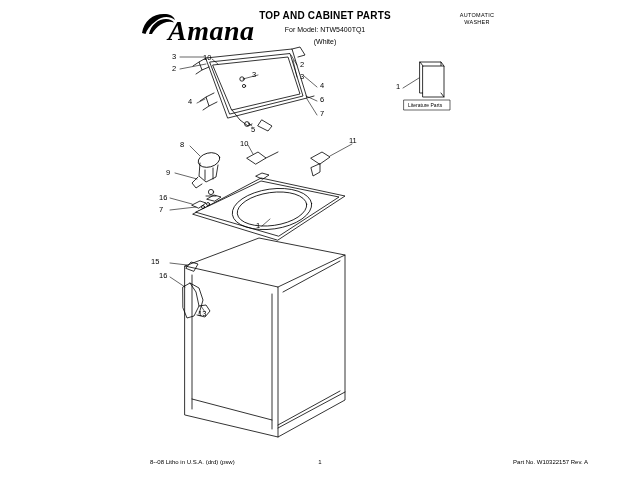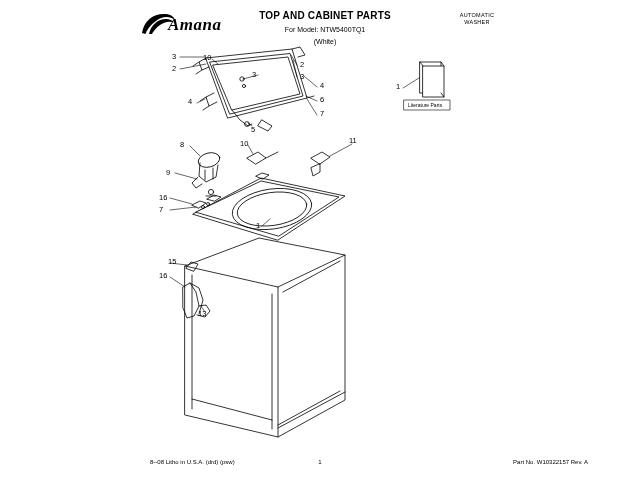--- a/index.html
+++ b/index.html
@@ -28,21 +28,21 @@
     left: 140px;
     top: 10px;
     width: 110px;
     height: 34px;
   }
   .brand-text {
     position: absolute;
     left: 28px;
     top: 5px;
     font-family: "Liberation Serif", serif;
-    font-size: 17px;
+    font-size: 28px;
     font-style: italic;
     font-weight: bold;
     letter-spacing: .5px;
   }
   .brand-swoosh {
     position: absolute;
     left: 0;
     top: 2px;
     width: 36px;
     height: 24px;
@@ -282,21 +282,21 @@
     <div class="callout" style="left:320px;top:96px">6</div>
     <div class="callout" style="left:320px;top:110px">7</div>
     <div class="callout" style="left:251px;top:126px">5</div>
     <div class="callout" style="left:180px;top:141px">8</div>
     <div class="callout" style="left:240px;top:140px">10</div>
     <div class="callout" style="left:349px;top:137px">11</div>
     <div class="callout" style="left:166px;top:169px">9</div>
     <div class="callout" style="left:159px;top:194px">16</div>
     <div class="callout" style="left:159px;top:206px">7</div>
     <div class="callout" style="left:256px;top:222px">1</div>
-    <div class="callout" style="left:168px;top:258px">15</div>
+    <div class="callout" style="left:151px;top:258px">15</div>
     <div class="callout" style="left:159px;top:272px">16</div>
     <div class="callout" style="left:198px;top:310px">13</div>
     <div class="callout" style="left:396px;top:83px">1</div>
   </div>
 
   <div class="litlabel" style="left:408px;top:102px">Literature Parts</div>
 
   <div class="footer-left">8--08 Litho in U.S.A. (drd) (psw)</div>
   <div class="footer-center">1</div>
   <div class="footer-right">Part No. W10322157 Rev. A</div>

